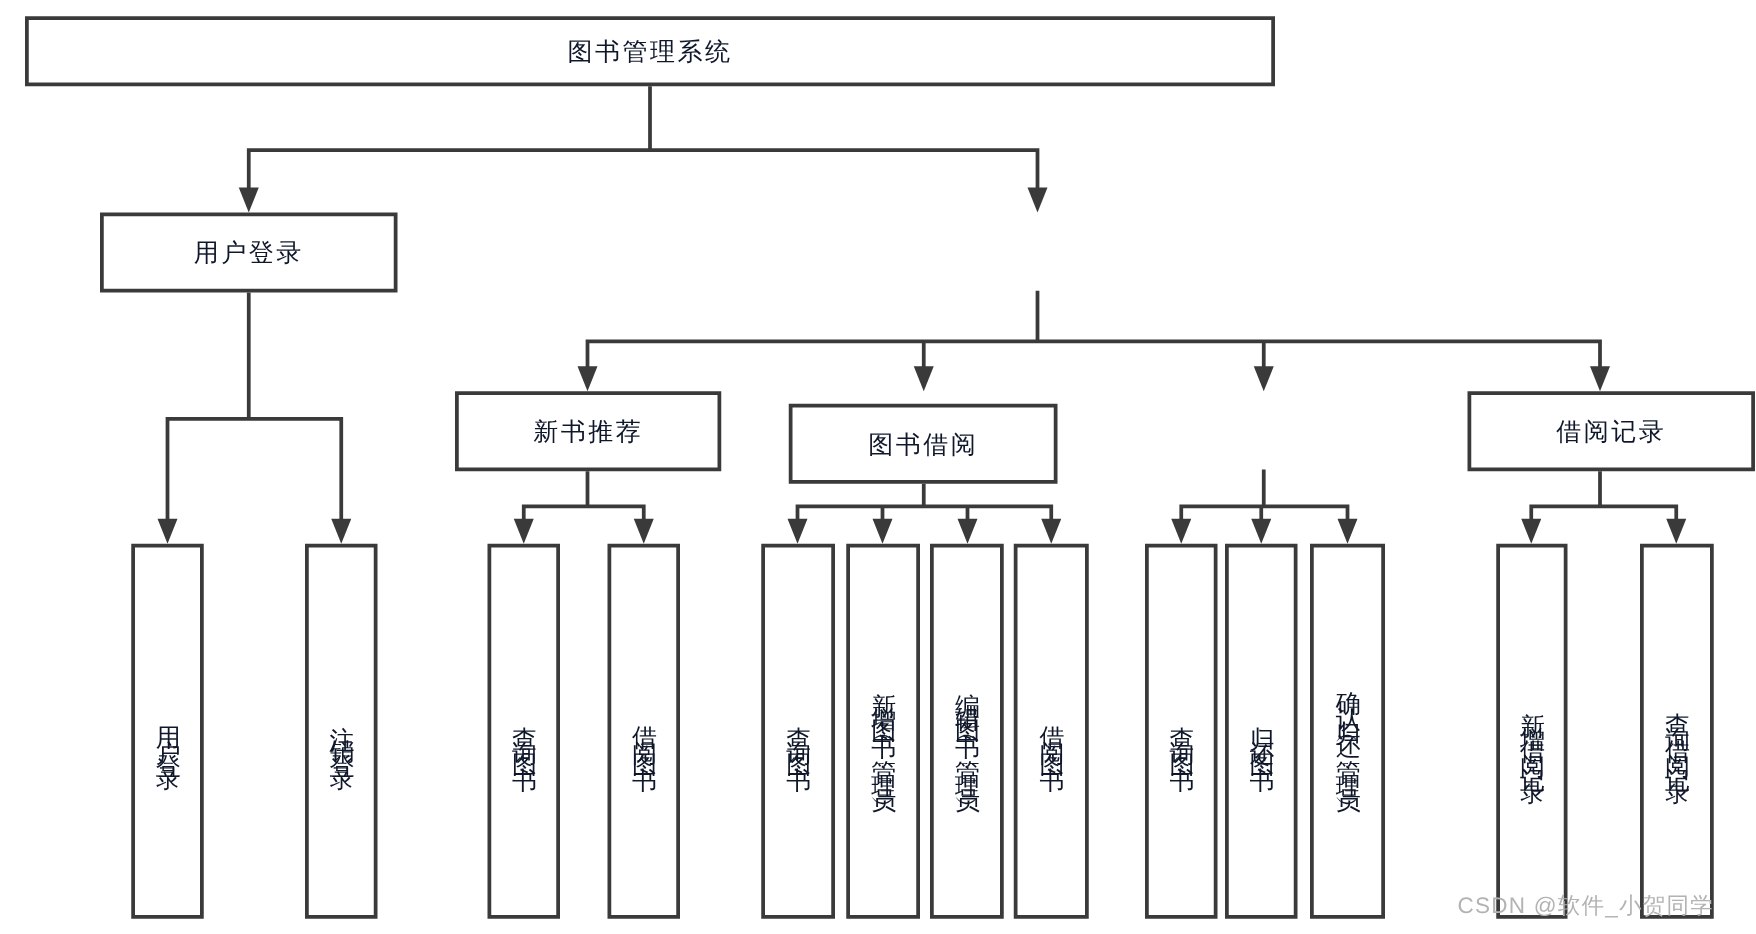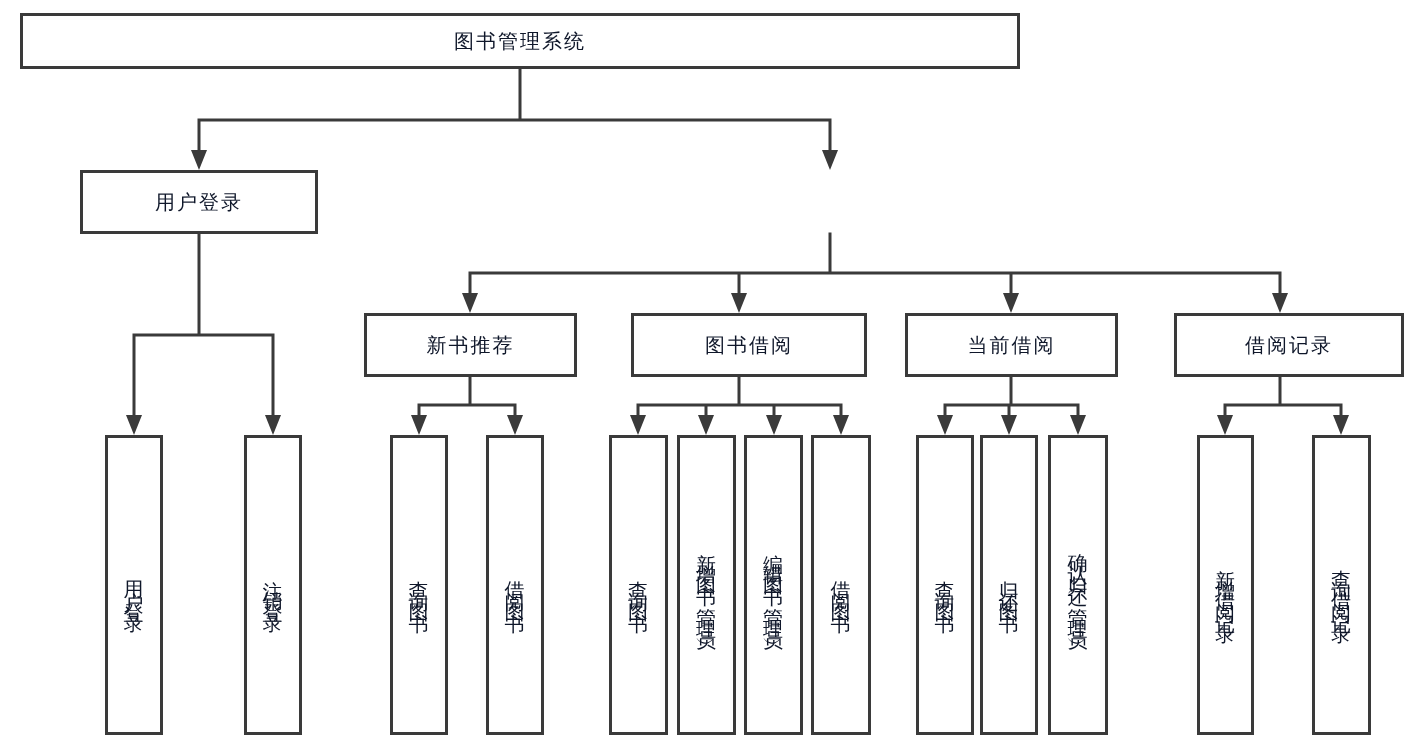--- a/index.html
+++ b/index.html
@@ -58,35 +58,35 @@
       <polygon points="1217,415 1233,415 1225,435"></polygon>
       <polygon points="1333,415 1349,415 1341,435"></polygon>
     </g>
   </svg>
 
   <div class="box hbox" style="left:20px;top:13px;width:1000px;height:56px">图书管理系统</div>
 
   <div class="box hbox" style="left:80px;top:170px;width:238px;height:64px">用户登录</div>
 
   <div class="box hbox" style="left:364px;top:313px;width:213px;height:64px">新书推荐</div>
-  <div class="box hbox" style="left:631px;top:313px;width:236px;height:64px">图书借阅</div>
-  <div class="box hbox" style="left:905px;top:313px;width:213px;height:64px">当前借阅</div>
+  <div class="box hbox" style="left:631px;top:323px;width:215px;height:64px">图书借阅</div>
   <div class="box hbox" style="left:1174px;top:313px;width:230px;height:64px">借阅记录</div>
 
   <div class="box vbox" style="left:105px;top:435px;width:58px;height:300px">用户登录</div>
   <div class="box vbox" style="left:244px;top:435px;width:58px;height:300px">注销登录</div>
 
   <div class="box vbox" style="left:390px;top:435px;width:58px;height:300px">查询图书</div>
   <div class="box vbox" style="left:486px;top:435px;width:58px;height:300px">借阅图书</div>
 
   <div class="box vbox" style="left:609px;top:435px;width:59px;height:300px">查询图书</div>
   <div class="box vbox" style="left:677px;top:435px;width:59px;height:300px">新增图书（管理员）</div>
   <div class="box vbox" style="left:744px;top:435px;width:59px;height:300px">编辑图书（管理员）</div>
   <div class="box vbox" style="left:811px;top:435px;width:60px;height:300px">借阅图书</div>
 
   <div class="box vbox" style="left:916px;top:435px;width:58px;height:300px">查询图书</div>
   <div class="box vbox" style="left:980px;top:435px;width:58px;height:300px">归还图书</div>
   <div class="box vbox" style="left:1048px;top:435px;width:60px;height:300px">确认归还（管理员）</div>
 
   <div class="box vbox" style="left:1197px;top:435px;width:57px;height:300px">新增借阅记录</div>
   <div class="box vbox" style="left:1312px;top:435px;width:59px;height:300px">查询借阅记录</div>
 
+  <div class="watermark">CSDN @软件_小贺同学</div>
 </div>
 
 </body></html>

